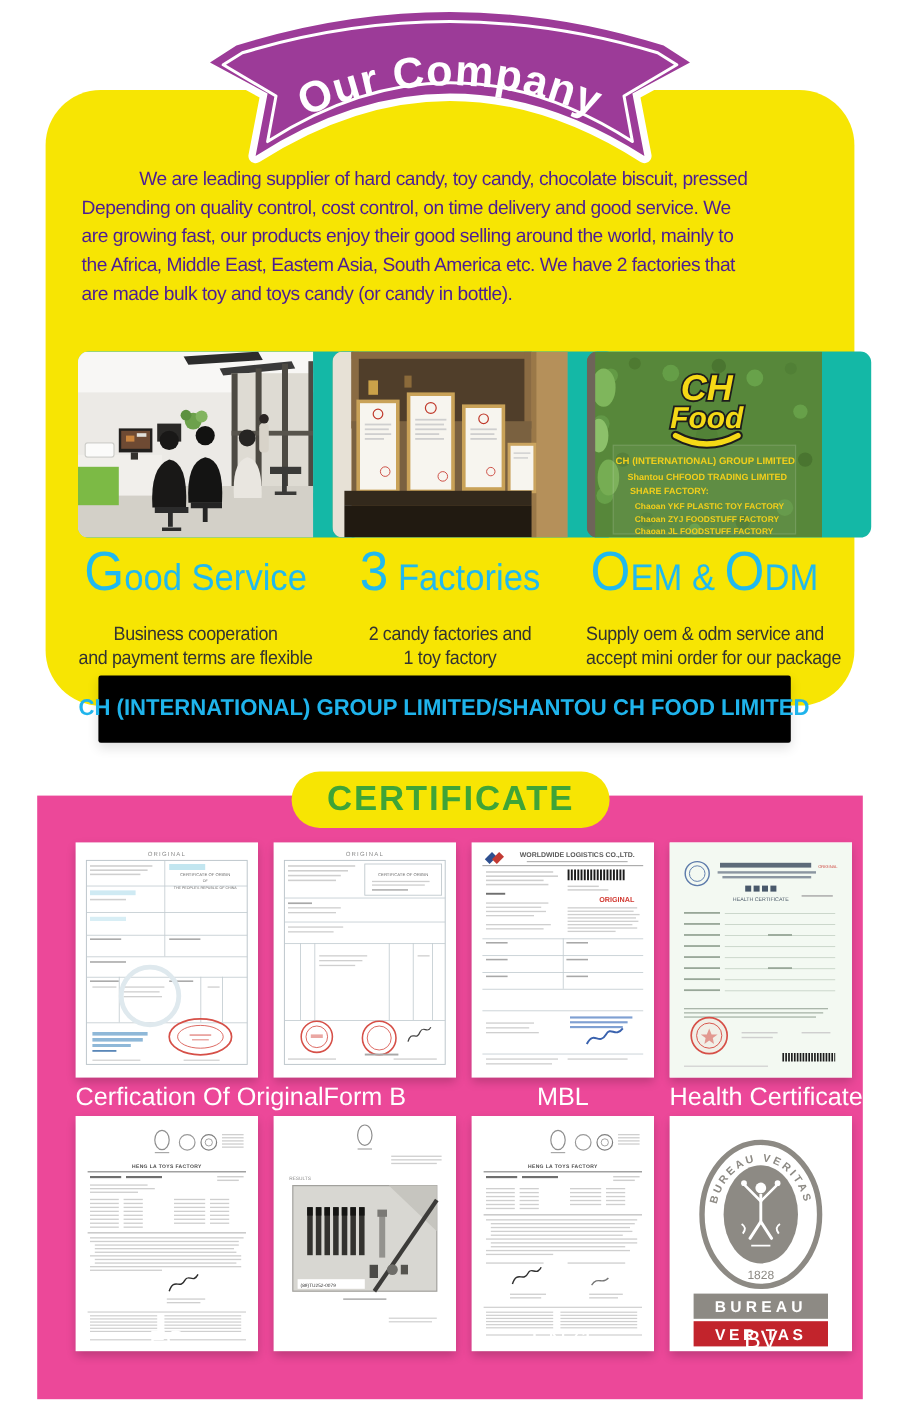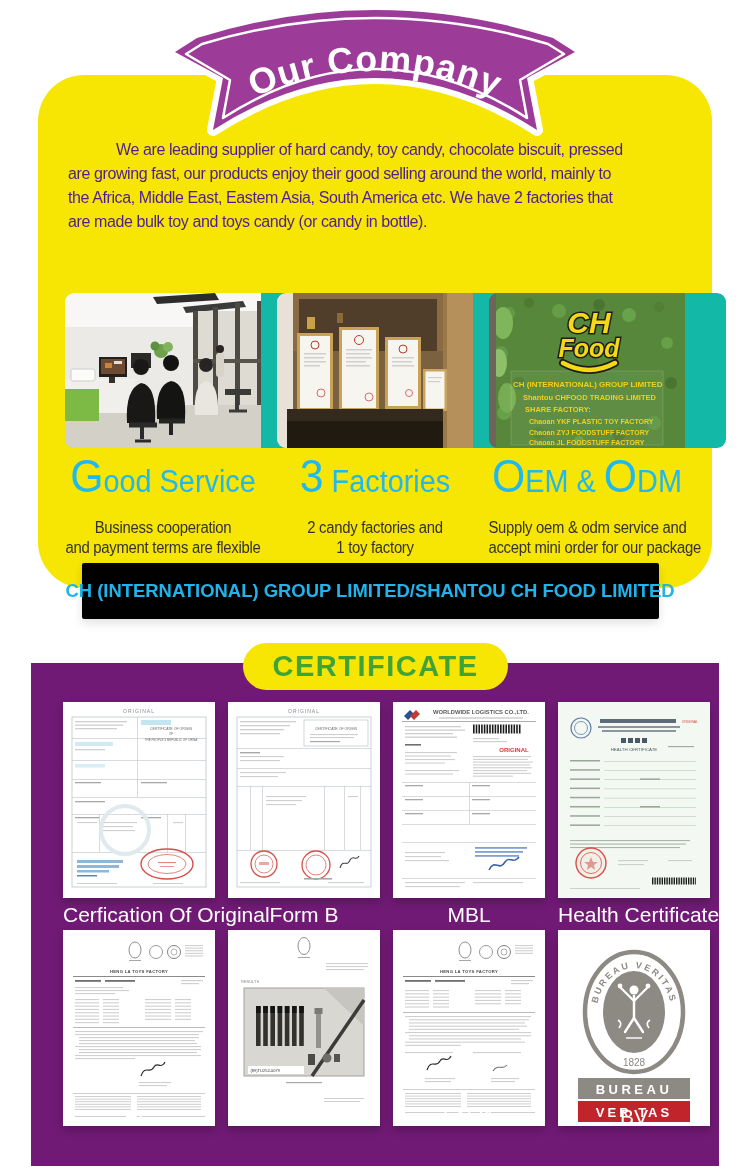--- a/index.html
+++ b/index.html
@@ -32,21 +32,21 @@
 
   
   .company-bar{position:absolute;left:82px;top:563px;width:577px;height:56px;
                background:#000000;border-radius:2px;box-shadow:0 4px 10px rgba(0,0,0,.12);
                display:flex;align-items:center;justify-content:center;}
   .company-bar span{font-size:19px;font-weight:bold;color:#1FB4EC;white-space:nowrap;
                     transform:scaleX(.97);}
 
   
   .green-section{position:absolute;left:31px;top:663px;width:688px;height:503px;
-                 background:#701a75;}
+                 background:#ec4899;}
   .cert-pill{position:absolute;left:212px;top:-20px;width:265px;height:47px;
              background:#F7E503;border-radius:24px;display:flex;align-items:center;
              justify-content:center;}
   .cert-pill span{font-size:29px;font-weight:bold;color:#3FA437;letter-spacing:1.5px;}
 
   .cert-card{position:absolute;width:152px;height:196px;background:#ffffff;
              box-shadow:0 4px 8px rgba(0,0,0,.22);}
   .cert-card svg{display:block;}
   .c1{left:32px;}  .c2{left:197px;} .c3{left:362px;} .c4{left:527px;}
   .r1{top:39px;}   .r2{top:267px;}
@@ -60,20 +60,21 @@
 </style>
 </head>
 <body>
 
 <div class="page">
 
   <div class="yellow-card">
 
     <div class="intro">
       <div class="intro-line">We are leading supplier of hard candy, toy candy, chocolate biscuit, pressed</div>
+      <div class="intro-line">Depending on quality control, cost control, on time delivery and good service. We</div>
       <div class="intro-line">are growing fast, our products enjoy their good selling around the world, mainly to</div>
       <div class="intro-line">the Africa, Middle East, Eastem Asia, South America etc. We have 2 factories that</div>
       <div class="intro-line">are made bulk toy and toys candy (or candy in bottle).</div>
     </div>
 
     <div class="photo p1">
       <svg width="196" height="155" viewBox="0 0 196 155">
         <rect width="196" height="155" fill="#eceae6"></rect>
         <rect width="196" height="34" fill="#f8f7f5"></rect>
         <polygon points="88,4 150,0 154,7 92,11" fill="#2c2c2c"></polygon>

